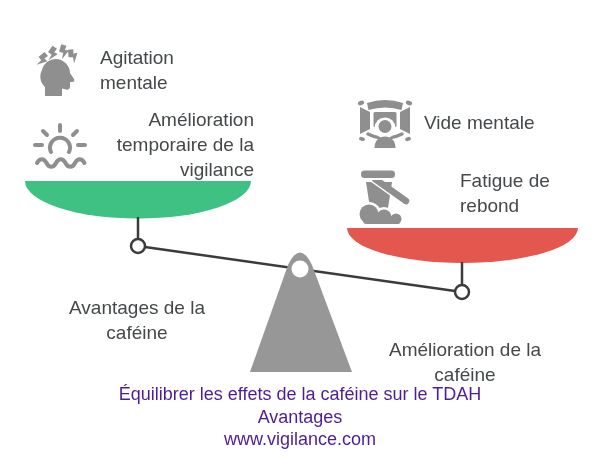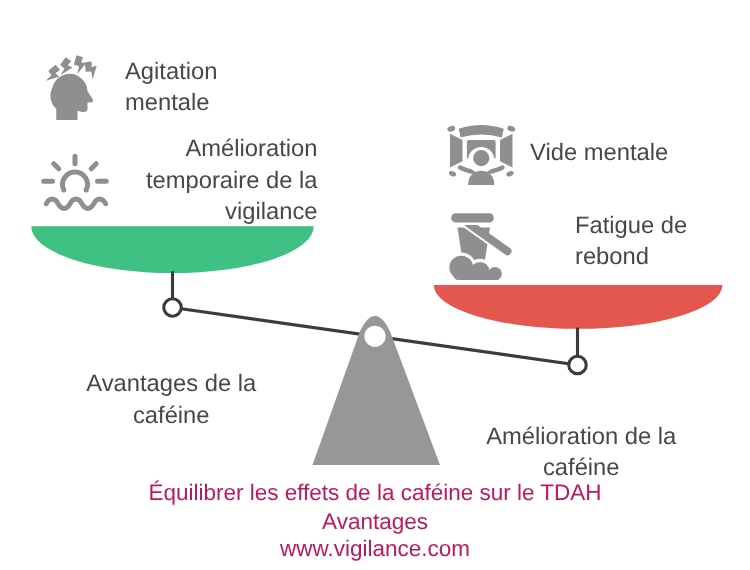--- a/index.html
+++ b/index.html
@@ -11,21 +11,21 @@
   .item-text{
     position:absolute;font-size:19px;line-height:25px;font-weight:400;
     color:#45484a;white-space:pre-line;
   }
   .group-label{
     position:absolute;font-size:19px;line-height:25px;text-align:center;
     color:#45484a;white-space:pre-line;margin-top:17px;
   }
   .footer{
     position:absolute;left:0;top:383px;width:600px;text-align:center;
-    font-size:18px;line-height:22.5px;color:#be185d;
+    font-size:18px;line-height:22.5px;color:#4c1d95;
   }
   svg{display:block;}
   .scale-svg{position:absolute;left:0;top:0;}
 </style>
 </head>
 <body>
 
 <div class="canvas">
 
   <svg class="scale-svg" width="600" height="456" viewBox="0 0 600 456">

